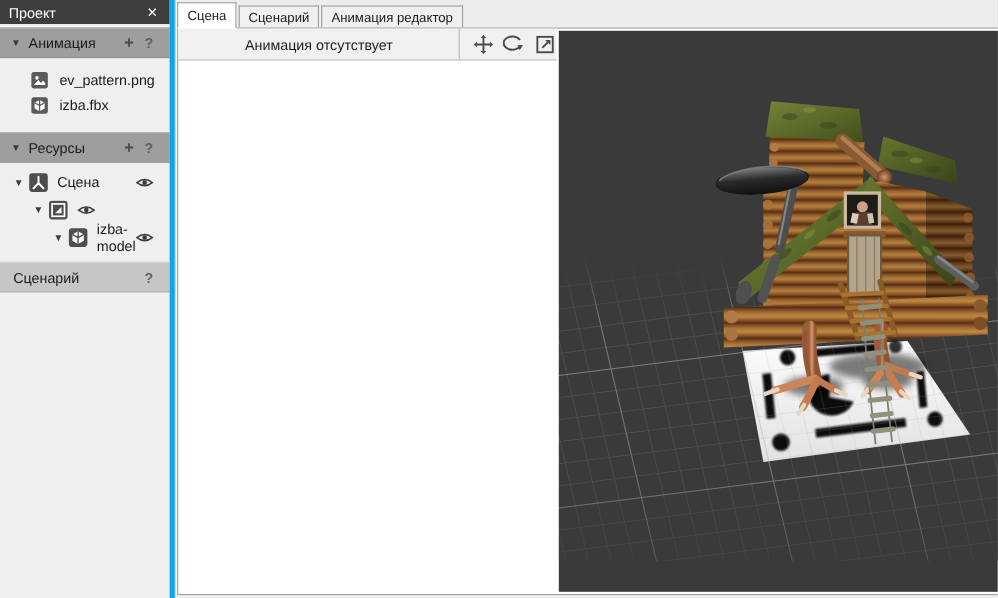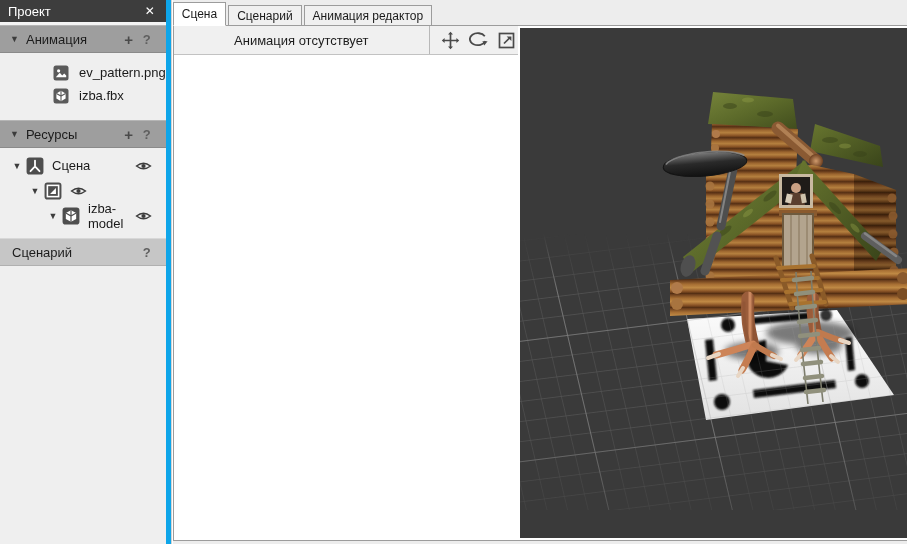--- a/index.html
+++ b/index.html
@@ -17,21 +17,21 @@
   .gap3 { height:3px; background:#f4f4f4; }
   .sec-header { height:28px; background:#9e9e9e; display:flex; align-items:center;
     padding:0 10px; font-size:13px; color:#1c1c1c;
     border-top:1px solid #b5b5b5; border-bottom:1px solid #8a8a8a; }
   .sec-header.light { background:#c6c6c6; border-top:1px solid #d8d8d8; border-bottom:1px solid #b0b0b0; }
   .tri { font-size:9px; color:#3c3c3c; width:16px; }
   .sec-label { flex:1; }
   .hbtn { width:18px; text-align:center; color:#4a4a4a; font-size:15px; font-weight:bold; }
   .hbtn.q { font-size:13px; color:#5f5f5f; }
   .res-list { padding:8px 0 13px 0; background:#efefef; }
-  .res-row { height:23px; display:flex; align-items:center; padding-left:28px; font-size:13px; color:#1a1a1a;margin-left:25px; }
+  .res-row { height:23px; display:flex; align-items:center; padding-left:28px; font-size:13px; color:#1a1a1a; }
   .fileicon { width:16px; height:16px; margin-right:10px; flex:0 0 16px; }
   .tree { padding:5px 0 10px 0; background:#efefef; }
   .tree-row { height:25px; display:flex; align-items:center; font-size:13px; color:#1a1a1a; padding-right:14px; }
   .tree-row .tri { width:18px; text-align:center; }
   .d0 { padding-left:8px; } .d1 { padding-left:26px; } .d2 { padding-left:44px; }
   .obicon { width:18px; height:18px; margin-right:8px; flex:0 0 18px; }
   .tree-label { flex:1; }
   .eye { width:17px; height:14px; flex:0 0 17px; }
   .panel-fill { flex:1; background:#efefef; }
 

